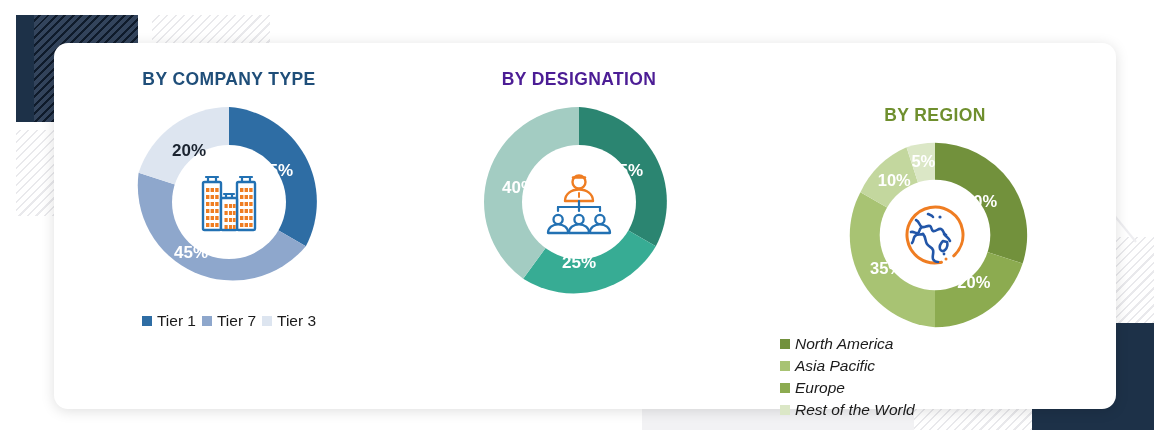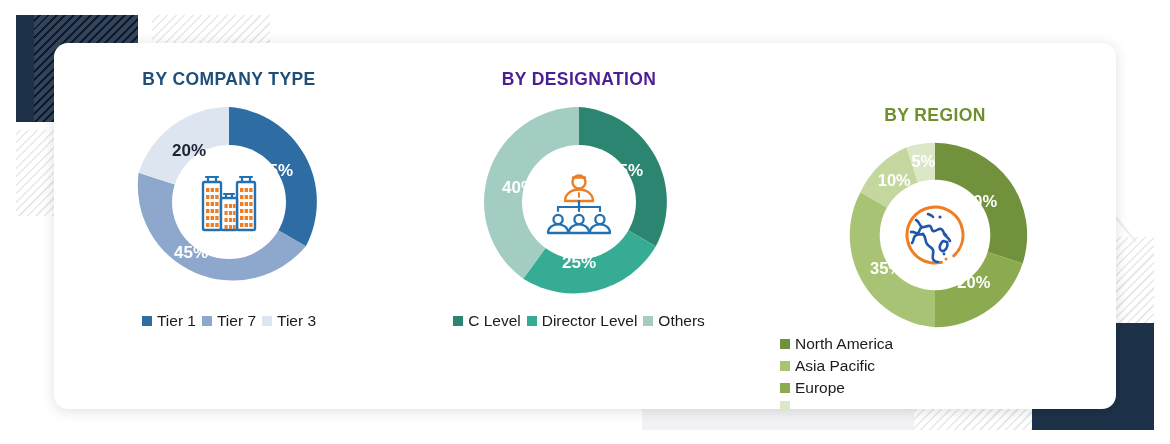--- a/index.html
+++ b/index.html
@@ -91,21 +91,21 @@
   .legend {
     position: absolute; left: 0; right: 0;
     display: flex; flex-wrap: wrap; justify-content: center;
     gap: 4px 6px;
     font-size: 15.5px; color: #1b1b1b;
   }
   .legend.l1 { top: 251px; }
   .legend.l2 { top: 251px; }
   .legend.l3 {
     top: 238px; justify-content: flex-start;
-    padding-left: 26px; width: 300px; gap: 2px 0;
+    padding-left: 26px; width: 300px; gap: 2px 0; font-style: italic;
   }
   .li { display: flex; align-items: center; gap: 5px; white-space: nowrap; }
   .legend.l3 .li { width: 168px; margin-bottom: 2px; }
   .legend.l3 .li.short { width: 130px; }
   .sw { width: 10px; height: 10px; flex: 0 0 10px; }
 </style>
 </head>
 <body>
 
 <div id="root">
@@ -274,34 +274,20 @@
                 <path d="M6 64 c0 -5.3 4.6 -8.6 10.1 -8.6 c5.5 0 10.1 3.3 10.1 8.6 Z"></path>
                 <path d="M32.4 50.5 a4.6 4.6 0 0 1 9.2 0 a4.6 4.6 0 0 1 -9.2 0 Z"></path>
                 <path d="M26.9 64 c0 -5.3 4.6 -8.6 10.1 -8.6 c5.5 0 10.1 3.3 10.1 8.6 Z"></path>
                 <path d="M53.3 50.5 a4.6 4.6 0 0 1 9.2 0 a4.6 4.6 0 0 1 -9.2 0 Z"></path>
                 <path d="M47.8 64 c0 -5.3 4.6 -8.6 10.1 -8.6 c5.5 0 10.1 3.3 10.1 8.6 Z"></path>
               </g>
             </svg>
           </div>
         </div>
 
-        <div class="legend l2">
-          <div class="li">
-            <span class="sw" style="background:#2b8571"></span>
-            <span>C Level</span>
-          </div>
-          <div class="li">
-            <span class="sw" style="background:#37ac94"></span>
-            <span>Director Level</span>
-          </div>
-          <div class="li">
-            <span class="sw" style="background:#a3ccc2"></span>
-            <span>Others</span>
-          </div>
-        </div>
       </div>
 
       <div class="panel p3">
         <div class="panel-title t-green">BY REGION</div>
 
         <div class="donut-wrap">
           <svg width="194" height="194" viewBox="0 0 200 200">
 
             <path d="M 100 100 L 100 5 A 95 95 0 0 1 190.35 129.36 Z" fill="#72913c"></path>
 
@@ -348,19 +334,20 @@
           <div class="li">
             <span class="sw" style="background:#a8c373"></span>
             <span>Asia Pacific</span>
           </div>
           <div class="li short">
             <span class="sw" style="background:#8cab50"></span>
             <span>Europe</span>
           </div>
           <div class="li">
             <span class="sw" style="background:#dbe7c6"></span>
+            <span>Rest of the World</span>
           </div>
         </div>
       </div>
 
     </div>
   </div>
 </div>
 
 </body></html>

